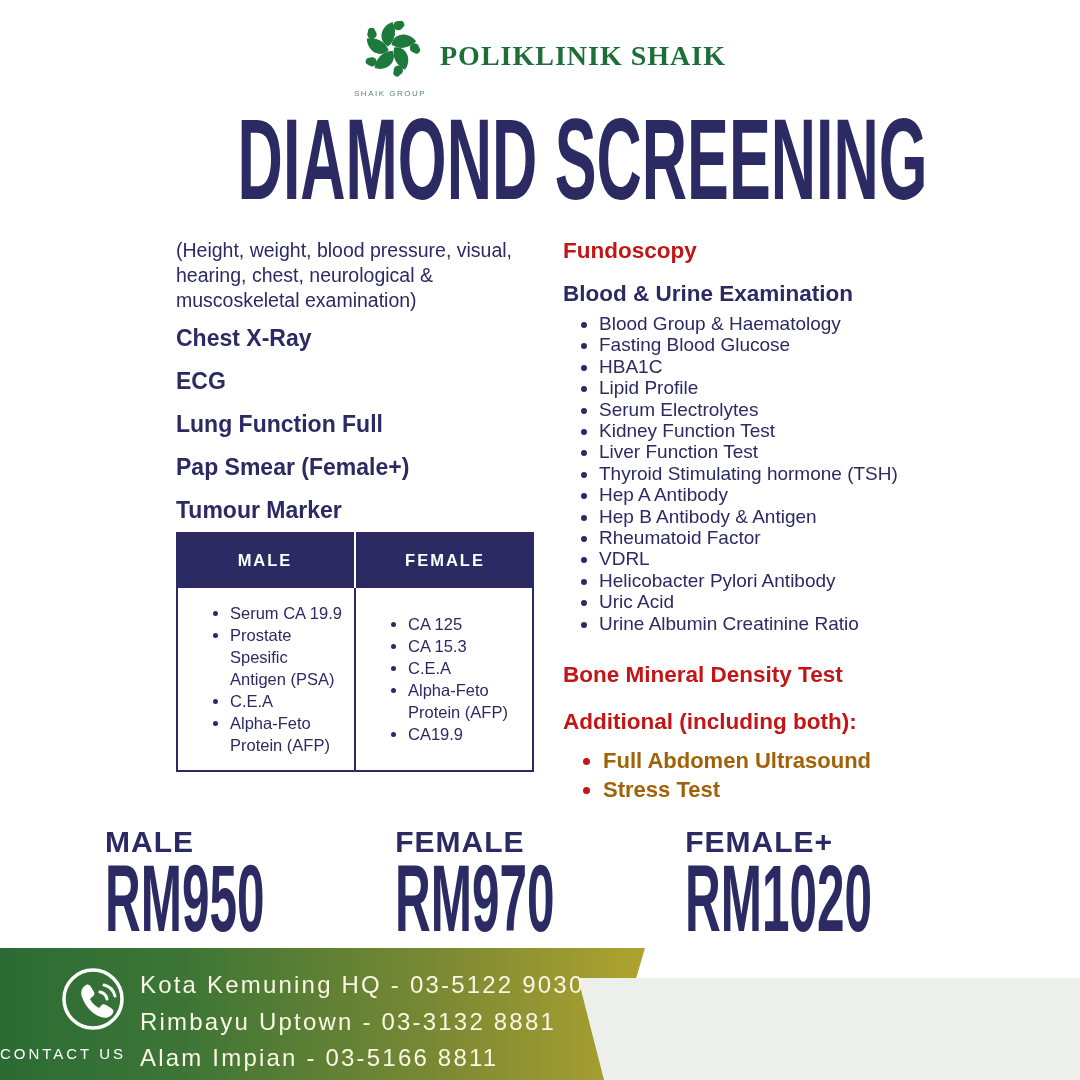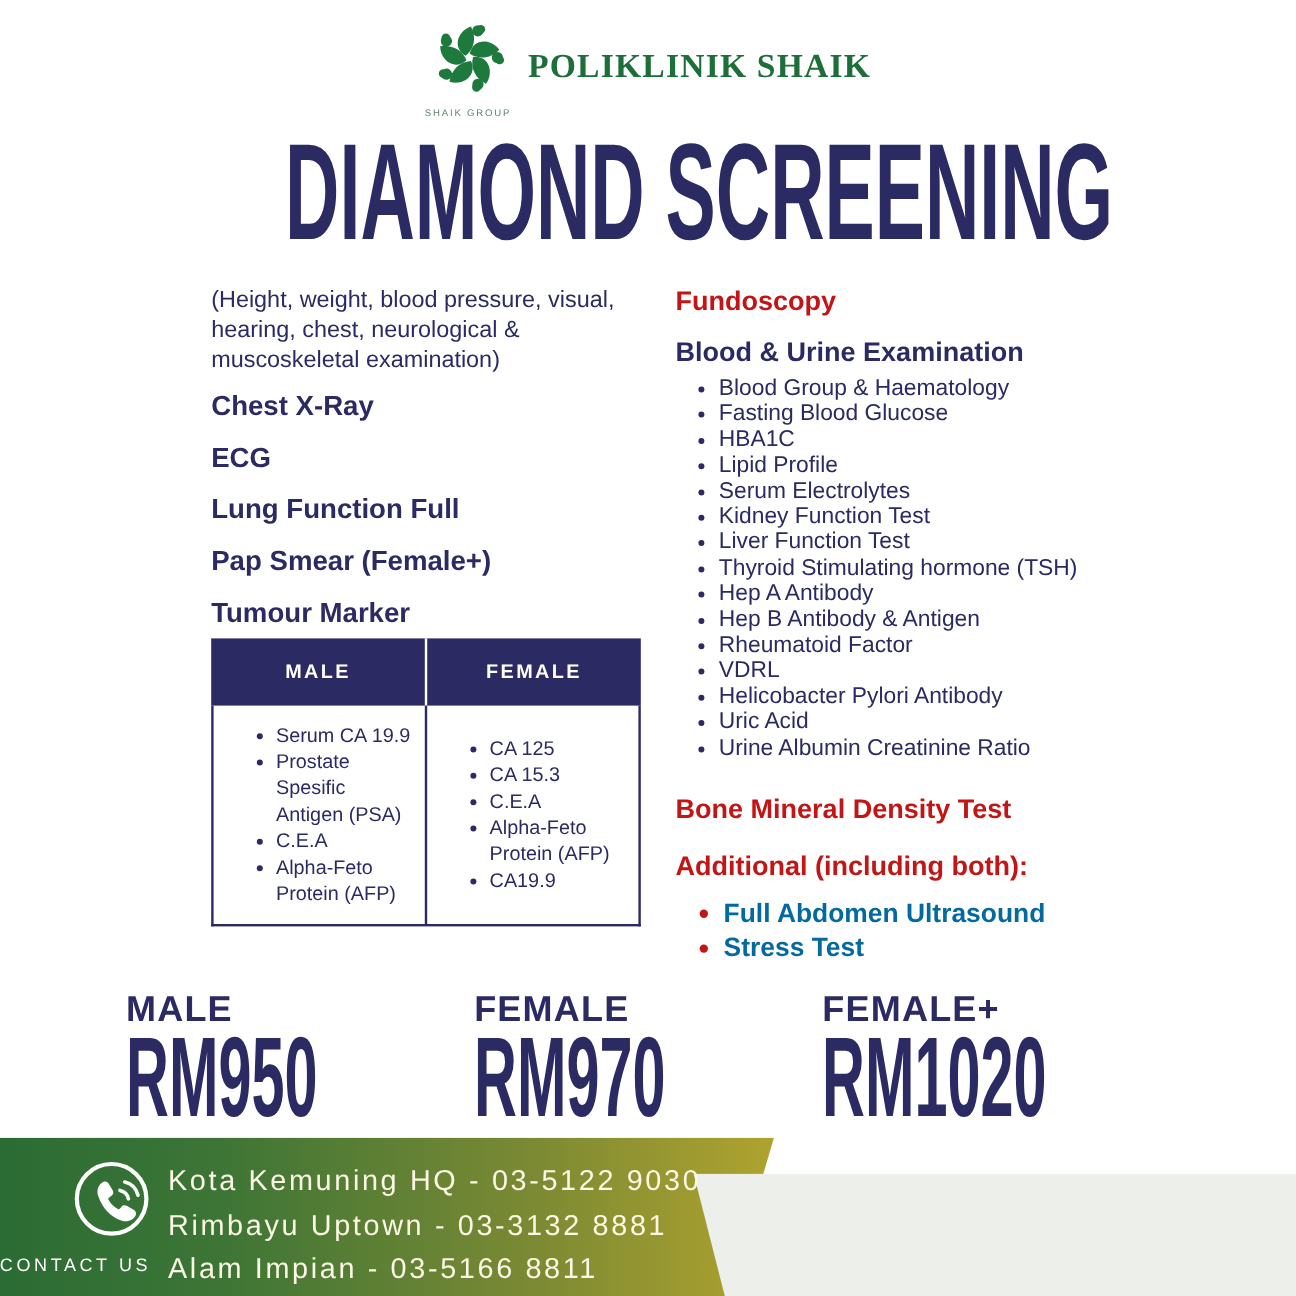--- a/index.html
+++ b/index.html
@@ -37,21 +37,21 @@
   .tm-body li::marker{color:#2b2a63;}
 
   
   .col-right{position:absolute;left:563px;top:238px;width:450px;}
   .h-red{color:#c31515;font-size:22.5px;line-height:26px;font-weight:bold;margin:0 0 17px;}
   .h-navy{color:#2b2a63;font-size:22.5px;line-height:26px;font-weight:bold;margin:0;}
   .blood-list{margin:6px 0 0;padding:0 0 0 36px;font-size:19px;line-height:21.4px;}
   .blood-list li::marker{color:#2b2a63;}
   .h-red.bone{margin:28px 0 0;}
   .h-red.additional{margin:21px 0 0;}
-  .add-list{margin:11px 0 0;padding:0 0 0 40px;color:#0369a1;font-weight:bold;
+  .add-list{margin:11px 0 0;padding:0 0 0 40px;color:#a16207;font-weight:bold;
             font-size:22px;line-height:29px;}
   .add-list li::marker{color:#c31515;}
 
   
   .pricing{position:absolute;left:105px;right:118px;top:826px;display:flex;justify-content:space-between;}
   .price-label{font-size:30px;line-height:32px;font-weight:bold;letter-spacing:1px;color:#2b2a63;}
   .price-value{display:inline-block;font-size:90px;line-height:66px;font-weight:bold;color:#2b2a63;
                transform:scale(0.55,1.05);transform-origin:left top;white-space:nowrap;margin-top:6px;}
 
   

